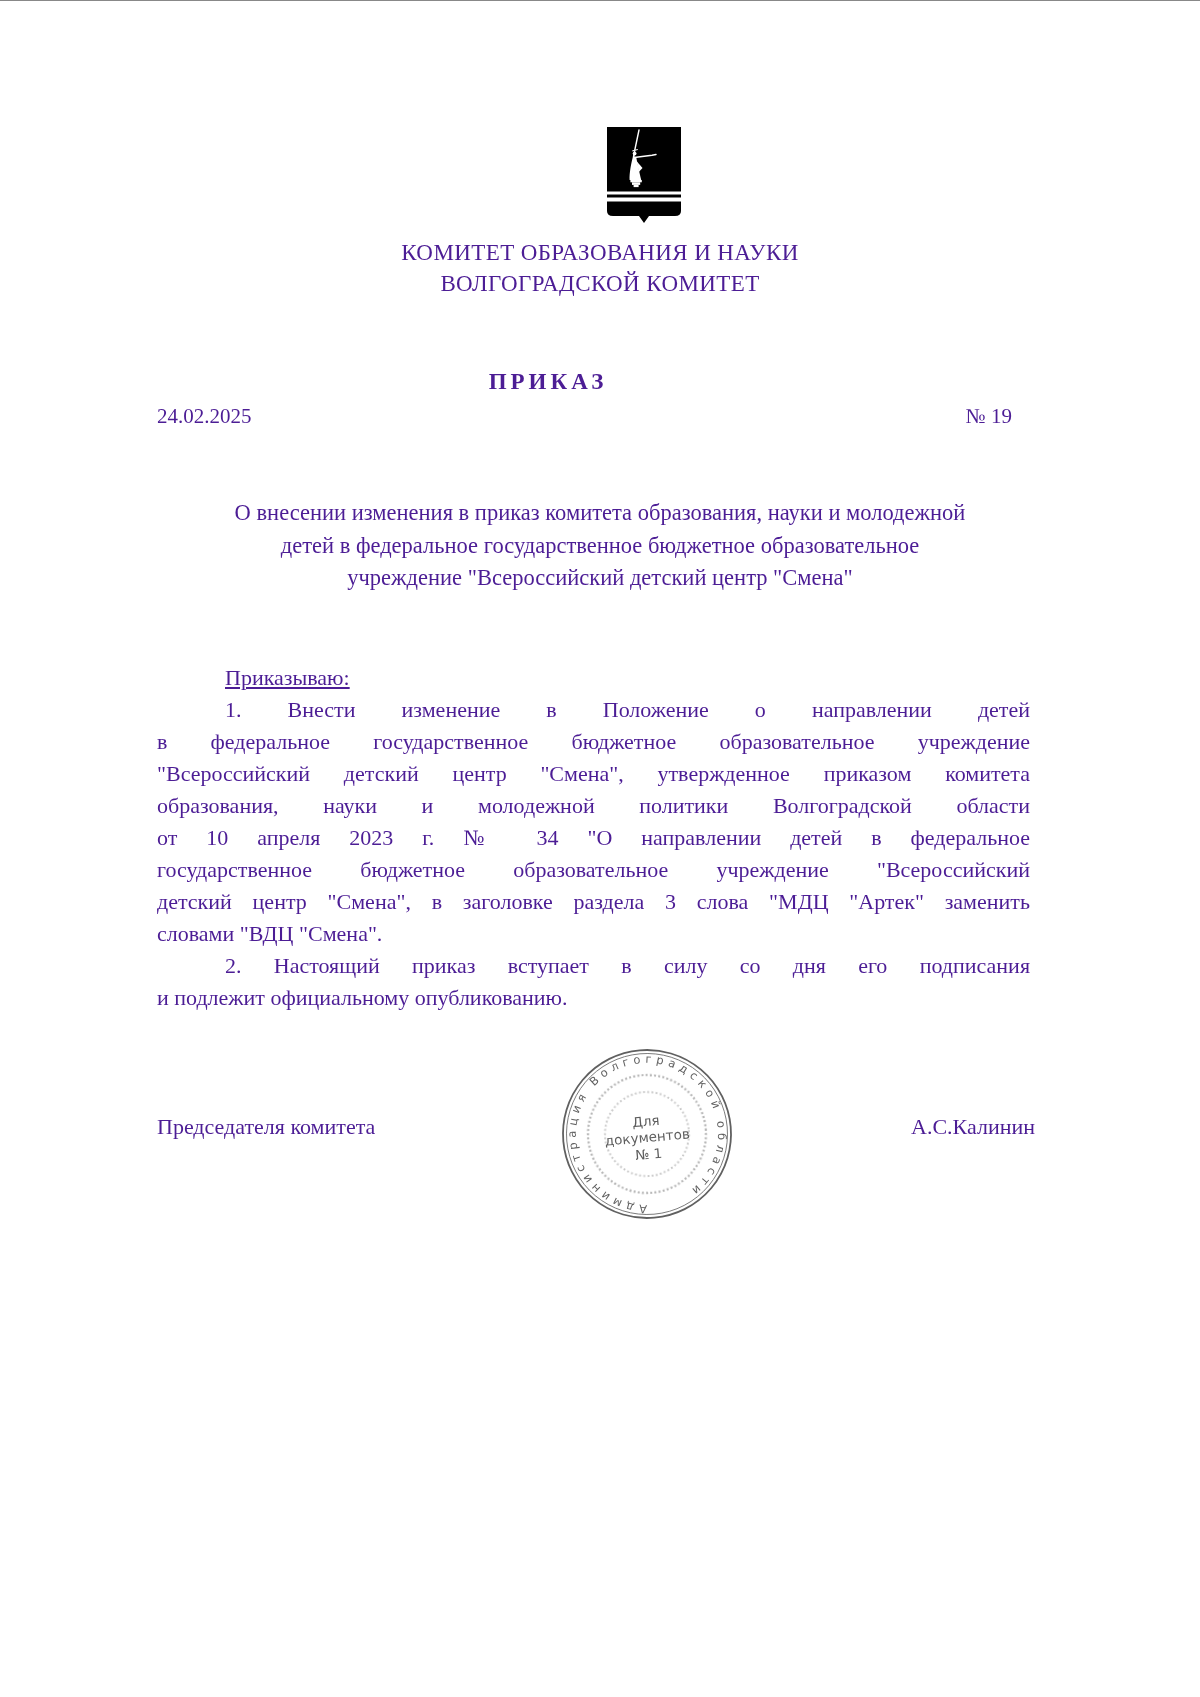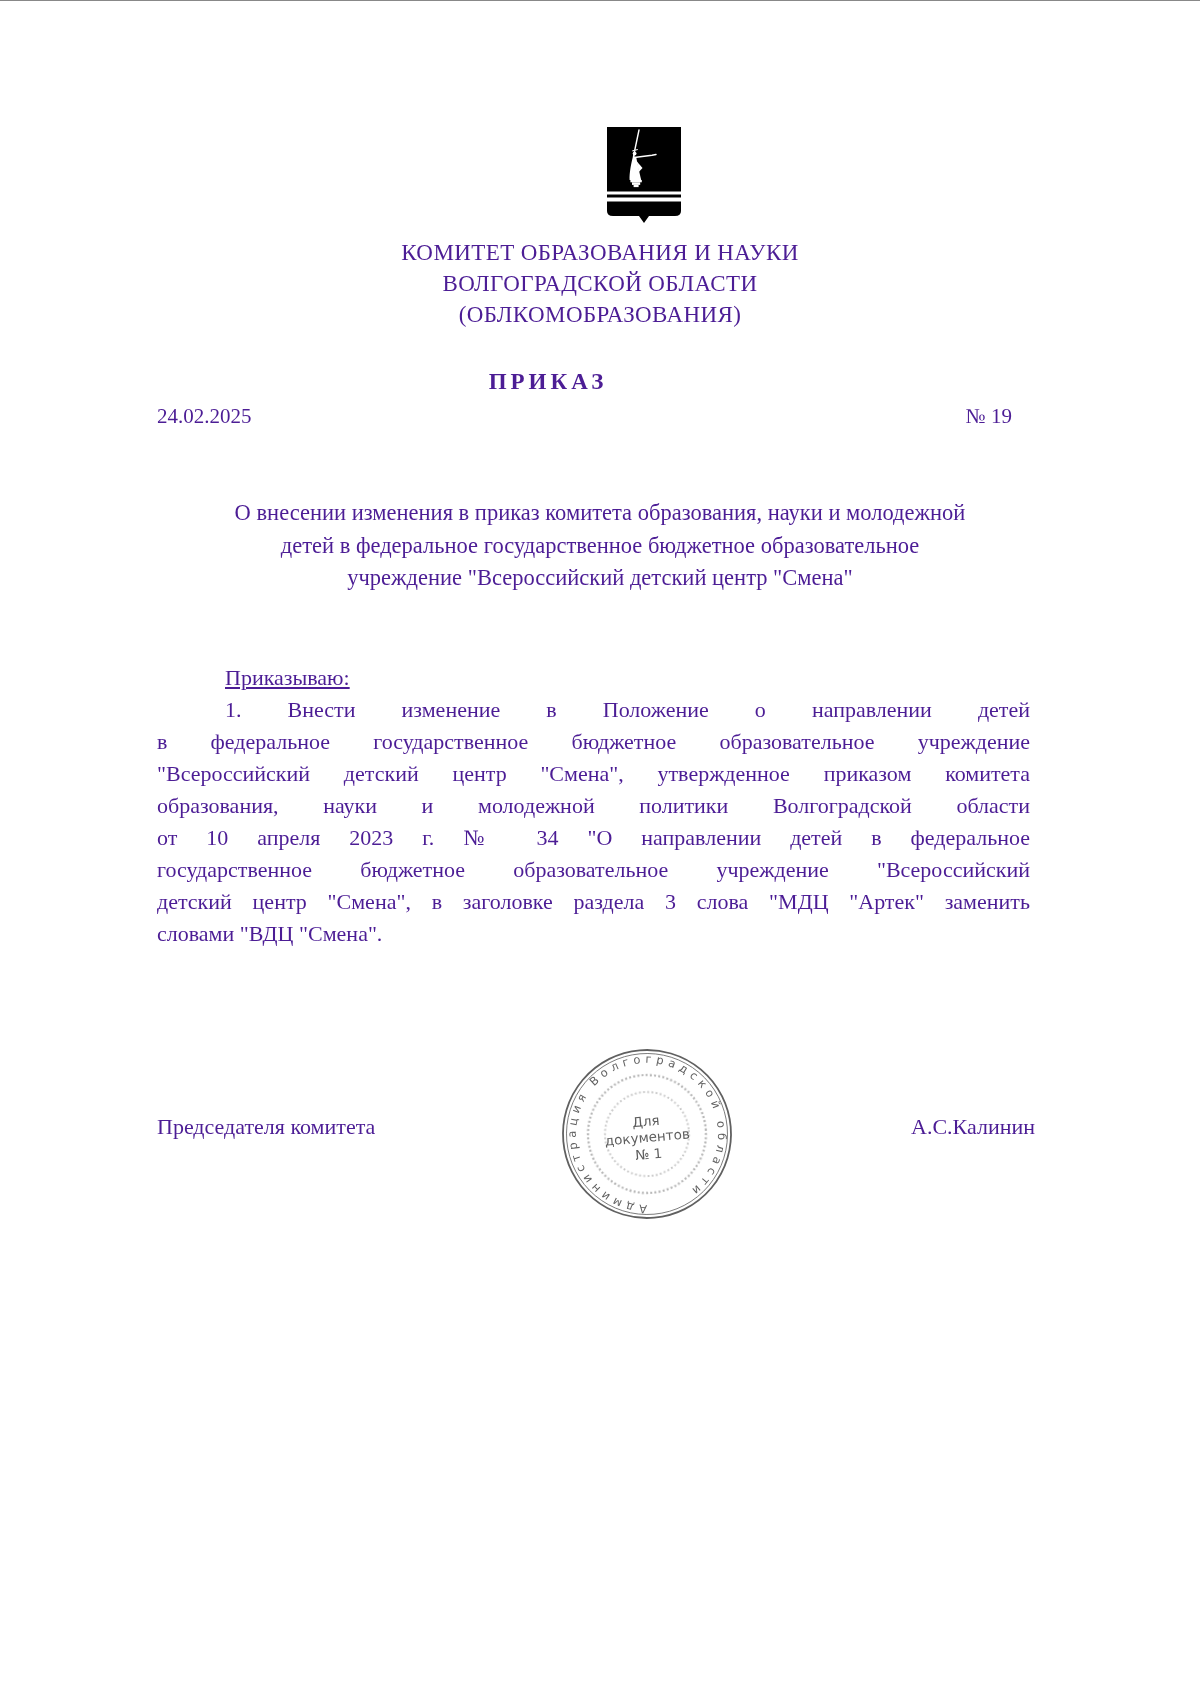--- a/index.html
+++ b/index.html
@@ -55,22 +55,21 @@
       <path d="M28,29.5 C26.2,36 24.3,46 24.6,53 L36.2,53 C34.2,44 32.2,35.5 31.2,30 Z" fill="#ffffff"></path>
       <path d="M31.5,34 L37.5,41 L33.8,45 Z" fill="#ffffff"></path>
       <rect x="25.4" y="53" width="11.4" height="2.3" fill="#ffffff"></rect>
       <rect x="27" y="55.3" width="8.2" height="2.6" fill="#ffffff"></rect>
       <rect x="28.6" y="57.9" width="5" height="2.2" fill="#ffffff"></rect>
     </svg>
   </div>
 
   <div class="org-name">
       <div class="org-line">КОМИТЕТ ОБРАЗОВАНИЯ И НАУКИ</div>
-      <div class="org-line">ВОЛГОГРАДСКОЙ ОБЛАСТИ</div>
-      <div class="org-line">(ОБЛКОМОБРАЗОВАНИЯ)</div>
+      <div class="org-line">ВОЛГОГРАДСКОЙ КОМИТЕТ</div>
     </div>
 
   <div class="doc-type">ПРИКАЗ</div>
 
   <div class="date-row">
     <span class="doc-date">24.02.2025</span>
     <span class="doc-number">№ 19</span>
   </div>
 
 
@@ -84,20 +83,24 @@
     <div class="intro">Приказываю:</div>
     <div class="para">
         <div class="jline first">1. Внести изменение в Положение о направлении детей</div>
         <div class="jline">в федеральное государственное бюджетное образовательное учреждение</div>
         <div class="jline">"Всероссийский детский центр "Смена", утвержденное приказом комитета</div>
         <div class="jline">образования, науки и молодежной политики Волгоградской области</div>
         <div class="jline">от 10 апреля 2023 г. № 34 "О направлении детей в федеральное</div>
         <div class="jline">государственное бюджетное образовательное учреждение "Всероссийский</div>
         <div class="jline">детский центр "Смена",  в заголовке раздела 3 слова "МДЦ "Артек" заменить</div>
         <div class="jline last">словами "ВДЦ "Смена".</div>
+      </div>
+    <div class="para">
+        <div class="jline first">2. Настоящий приказ вступает в силу со дня его подписания</div>
+        <div class="jline last">и подлежит официальному опубликованию.</div>
       </div>
   </div>
 
   <div class="sig-row">
     <span>Председателя комитета</span>
     <span>А.С.Калинин</span>
   </div>
 
   <div class="stamp">
     <svg width="176" height="176" viewBox="0 0 176 176" xmlns="http://www.w3.org/2000/svg">

